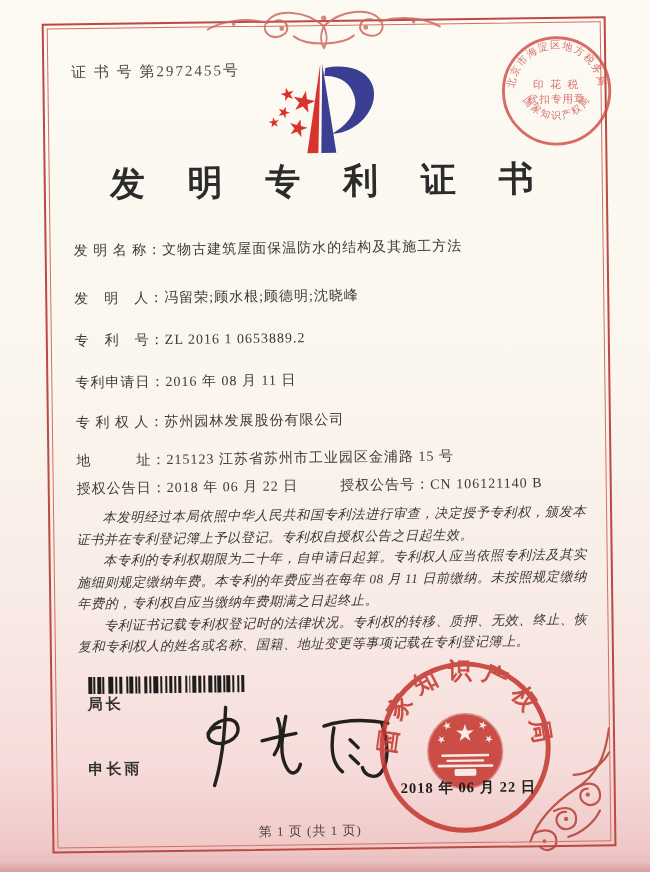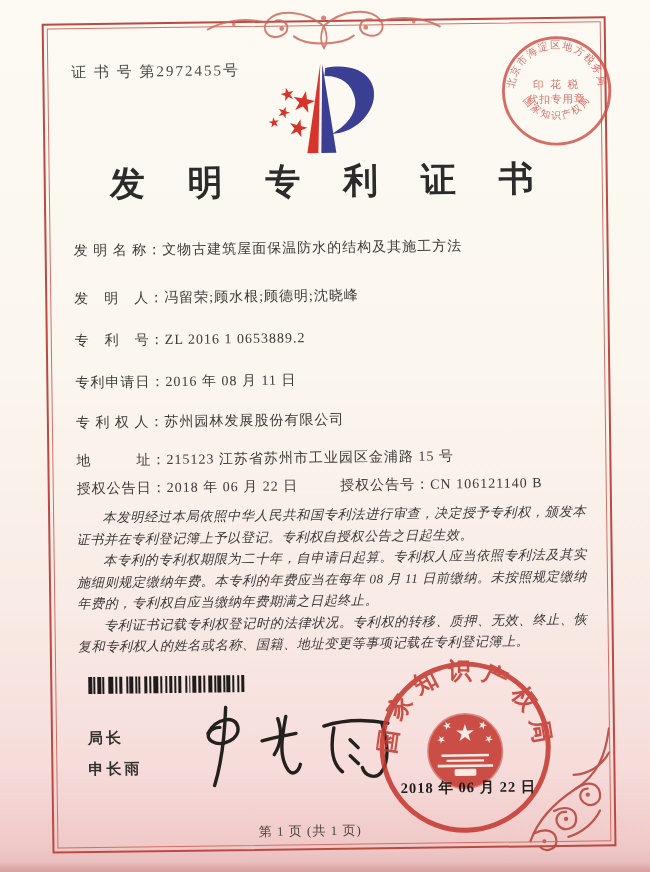--- a/index.html
+++ b/index.html
@@ -41,21 +41,21 @@
   .paras{
     position:absolute;left:75px;top:504px;width:510px;
     font-size:13.2px;line-height:21.5px;color:#3a3a3a;font-style:italic;
     letter-spacing:0.5px;text-align:justify;
   }
   .paras p{margin:0;text-indent:2em;}
   .barcode{position:absolute;left:85px;top:674px;display:flex;height:17px;align-items:stretch;}
   .barcode span{display:block;height:100%;}
   .barcode .bar{background:#1d1c1a;}
   .barcode .gap{background:transparent;}
-  .sig-title{position:absolute;left:84px;top:726px;font-size:15px;color:#33312e;letter-spacing:3px;font-weight:600;}
+  .sig-title{position:absolute;left:84px;top:692px;font-size:15px;color:#33312e;letter-spacing:3px;font-weight:600;}
   .sig-name{position:absolute;left:84px;top:757px;font-size:15px;color:#33312e;letter-spacing:3px;font-weight:600;}
   .signature{position:absolute;left:178px;top:700px;}
   .seal-big{position:absolute;left:372px;top:660px;opacity:.88;}
   .seal-big-date{
     position:absolute;left:396px;top:780px;font-size:14.5px;font-weight:700;color:#1e1d1b;letter-spacing:1px;
   }
   .seal-tax{position:absolute;left:503px;top:36px;opacity:.8;}
   .footer{
     position:absolute;left:0;top:822px;width:610px;text-align:center;
     font-size:13px;color:#4c443e;letter-spacing:1px;

